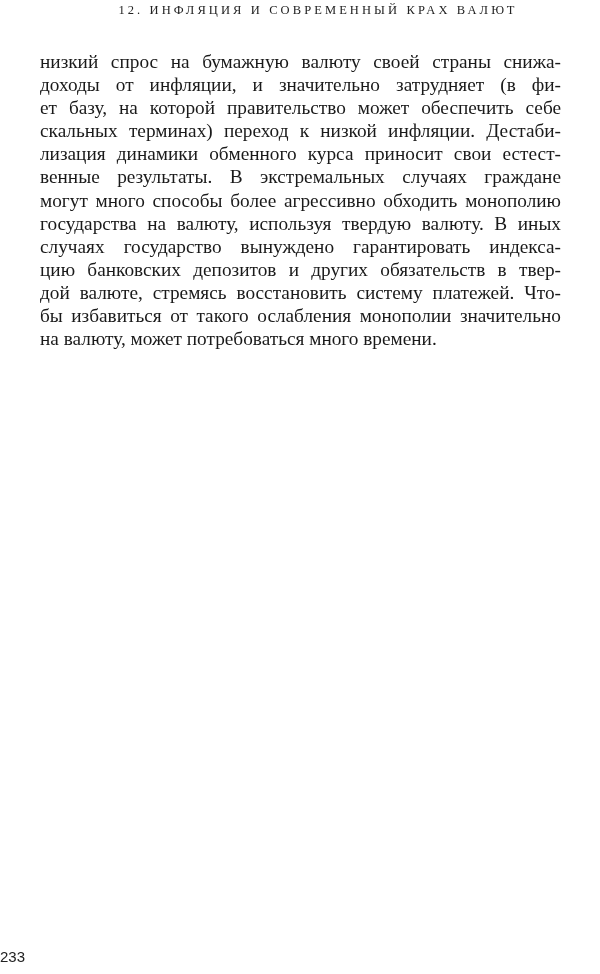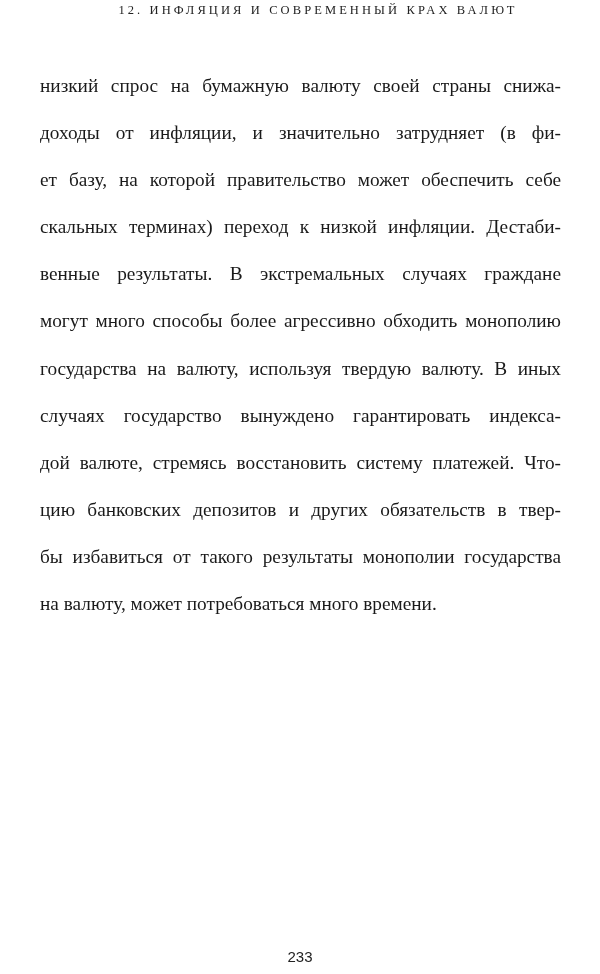--- a/index.html
+++ b/index.html
@@ -35,49 +35,48 @@
     font-family: "Liberation Serif", serif;
     font-size: 19.3px;
     line-height: 23.1px;
   }
   .line {
     display: block;
     white-space: nowrap;
     text-align: justify;
     text-align-last: justify;
     height: 23.1px;
-    margin-top: 24px;
   }
   .line.last {
     text-align-last: left;
   }
   .page-number {
     position: absolute;
     top: 948px;
     left: 0;
     width: 600px;
-    text-align: center;
     font-family: "Liberation Sans", sans-serif;
     font-size: 15px;
     color: #222;
   }
 </style>
 </head>
 <body>
 
 <div class="running-head">12. ИНФЛЯЦИЯ И СОВРЕМЕННЫЙ КРАХ ВАЛЮТ</div>
 
 <div class="body-text">
   <span class="line">низкий спрос на бумажную валюту своей страны снижа-</span>
   <span class="line">доходы от инфляции, и значительно затрудняет (в фи-</span>
   <span class="line">ет базу, на которой правительство может обеспечить себе</span>
   <span class="line">скальных терминах) переход к низкой инфляции. Дестаби-</span>
+  <span class="line">лизация динамики обменного курса приносит свои естест-</span>
   <span class="line">венные результаты. В экстремальных случаях граждане</span>
   <span class="line">могут много способы более агрессивно обходить монополию</span>
   <span class="line">государства на валюту, используя твердую валюту. В иных</span>
   <span class="line">случаях государство вынуждено гарантировать индекса-</span>
+  <span class="line">цию банковских депозитов и других обязательств в твер-</span>
   <span class="line">дой валюте, стремясь восстановить систему платежей. Что-</span>
-  <span class="line">цию банковских депозитов и других обязательств в твер-</span>
-  <span class="line">бы избавиться от такого результаты монополии государства</span>
+  <span class="line">бы избавиться от такого ослабления монополии значительно</span>
   <span class="line last">на валюту, может потребоваться много времени.</span>
 </div>
 
 <div class="page-number">233</div>
 
 </body></html>

